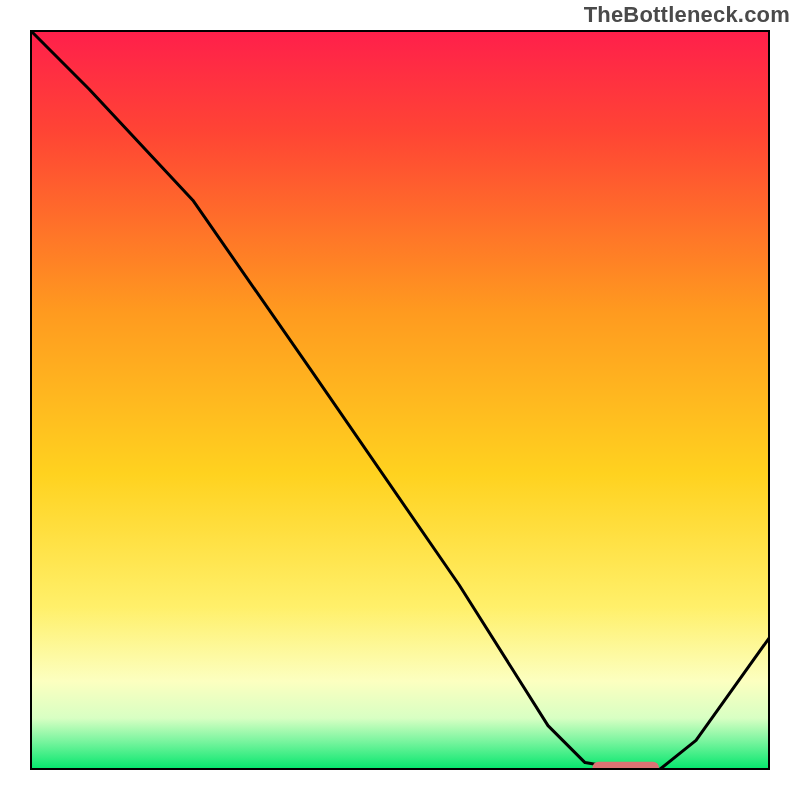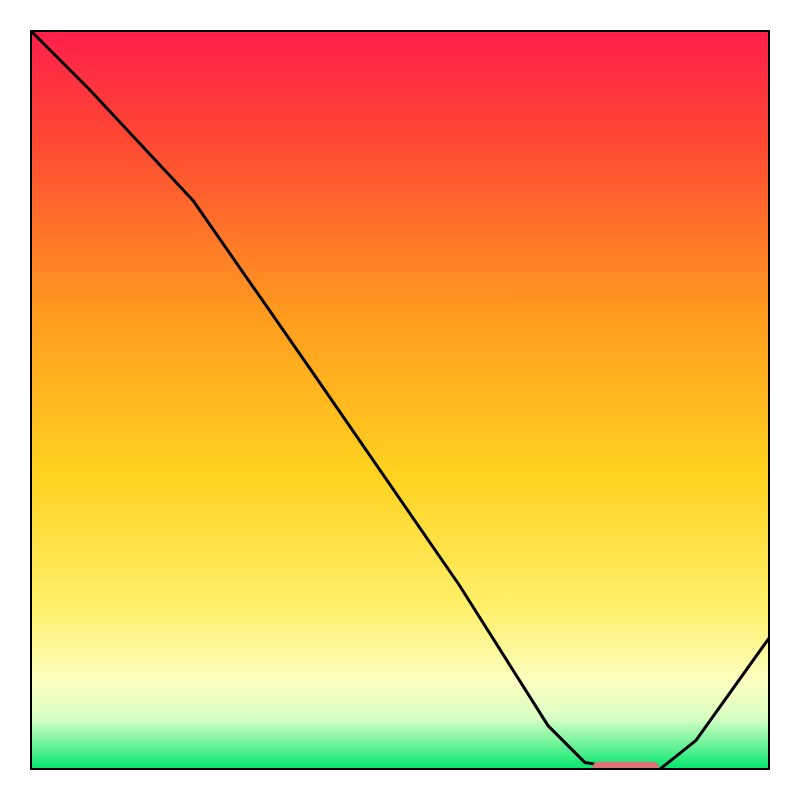--- a/index.html
+++ b/index.html
@@ -34,20 +34,21 @@
     height: 740px;
   }
   .plot svg {
     display: block;
   }
 </style>
 </head>
 <body>
 
 <div class="container">
+  <div class="watermark">TheBottleneck.com</div>
 
   <div class="plot">
     <svg id="plot-svg" width="740" height="740" viewBox="0 0 740 740">
       <defs>
         <linearGradient id="bg-grad" x1="0" y1="0" x2="0" y2="1">
             <stop offset="0%" stop-color="#ff1f4b"></stop>
             <stop offset="14%" stop-color="#ff4534"></stop>
             <stop offset="38%" stop-color="#ff9a1f"></stop>
             <stop offset="60%" stop-color="#ffd21f"></stop>
             <stop offset="78%" stop-color="#fff06a"></stop>

